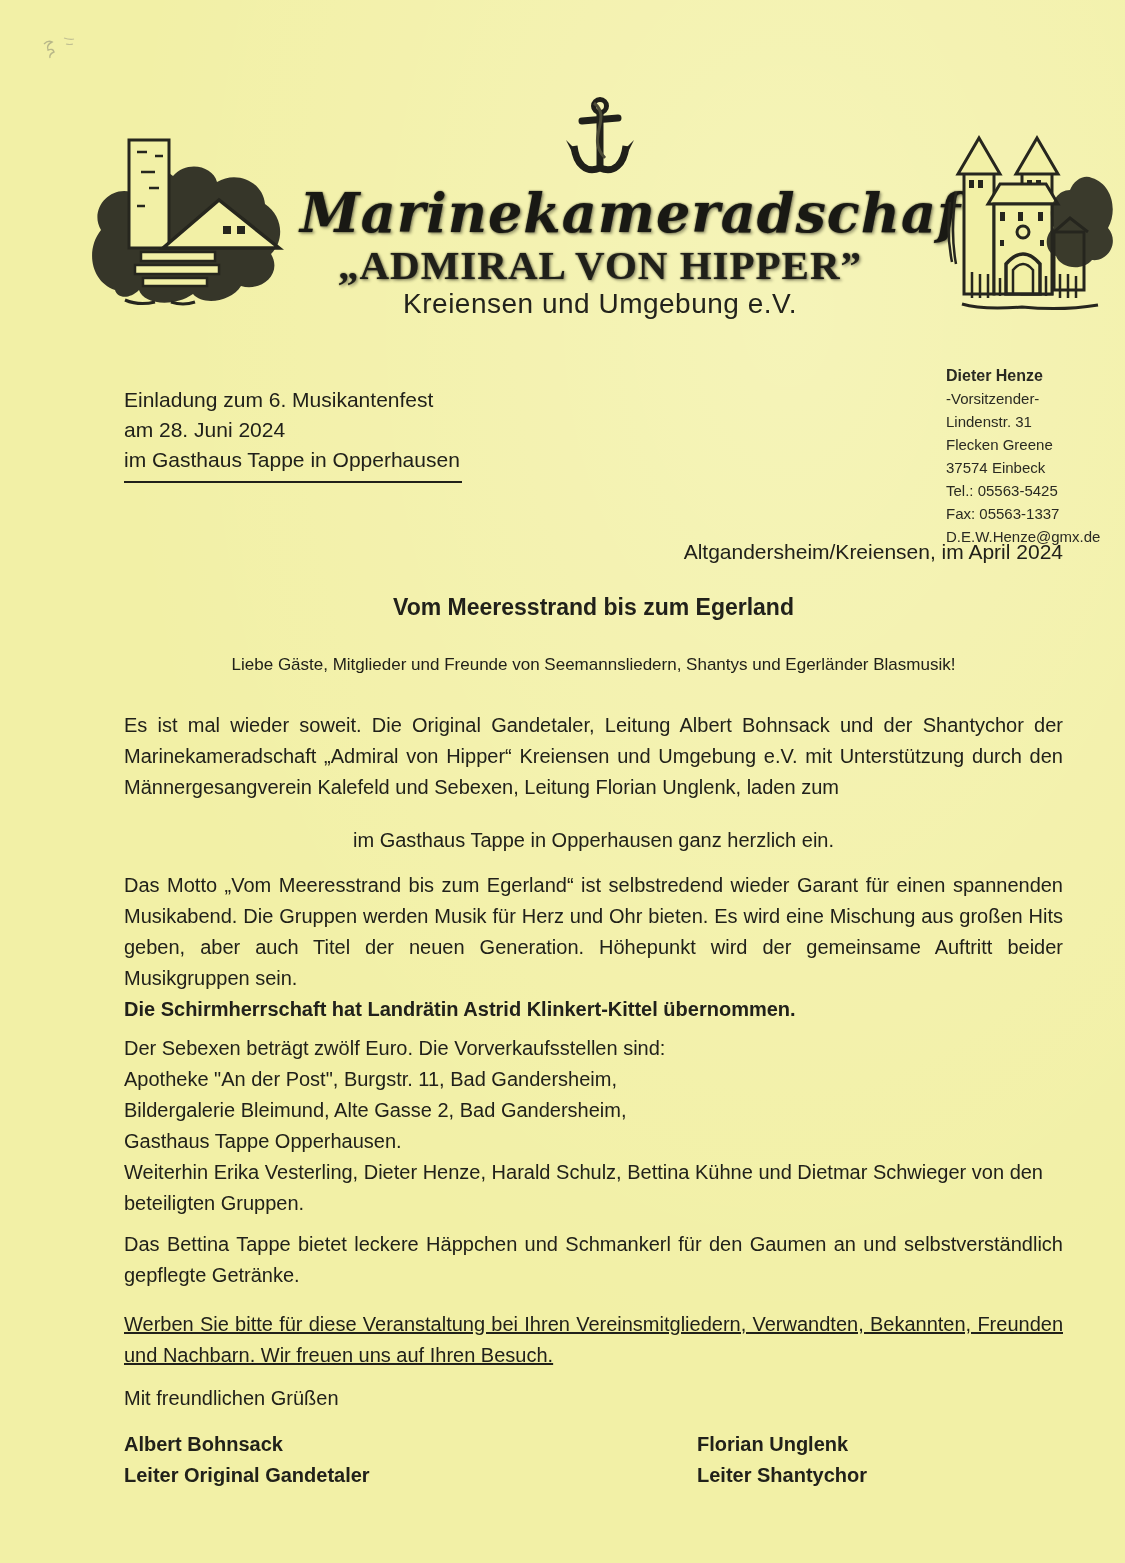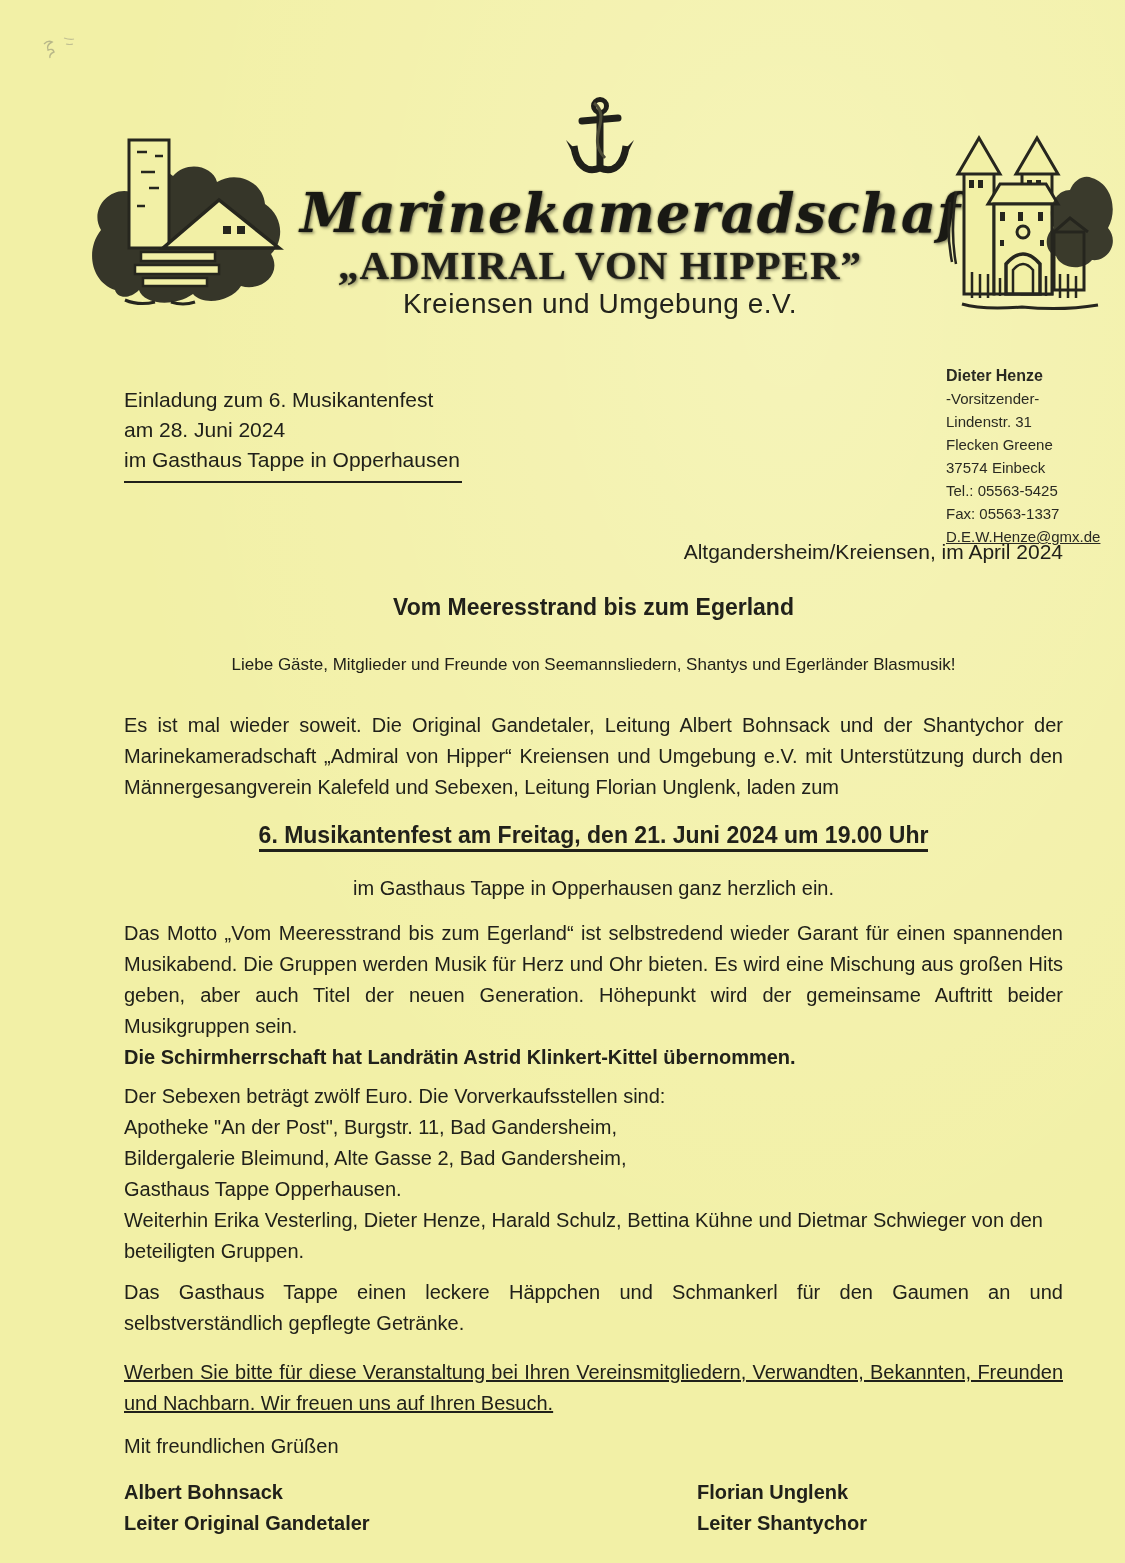--- a/index.html
+++ b/index.html
@@ -70,21 +70,21 @@
     width: 338px;
     border-top: 2px solid #21211a;
   }
   .contact-block {
     position: absolute; left: 822px; top: 24px; width: 175px;
     font-size: 15px; line-height: 23px;
     color: #2a2a22;
     white-space: nowrap;
   }
   .contact-name { font-weight: bold; font-size: 16px; }
-  .contact-email { text-decoration: underline; }
+  .contact-email { }
   .dateline { text-align: right; font-size: 21px; }
   .doc-title {
     margin-top: 26px;
     text-align: center;
     font-weight: bold;
     font-size: 23px;
     line-height: 28px;
   }
   .greeting { margin-top: 28px; text-align: center; font-size: 17px; }
   .para { margin-top: 30px; text-align: justify; }
@@ -200,40 +200,37 @@
     </div>
 
     <div class="dateline">Altgandersheim/Kreiensen, im April 2024</div>
 
     <div class="doc-title">Vom Meeresstrand bis zum Egerland</div>
 
     <div class="greeting">Liebe Gäste, Mitglieder und Freunde von Seemannsliedern, Shantys und Egerländer Blasmusik!</div>
 
     <div class="para">Es ist mal wieder soweit. Die Original Gandetaler, Leitung Albert Bohnsack und der Shantychor der Marinekameradschaft „Admiral von Hipper“ Kreiensen und Umgebung e.V. mit Unterstützung durch den Männergesangverein Kalefeld und Sebexen, Leitung Florian Unglenk, laden zum</div>
 
-    <div class="event-headline">
-      <span>6. Musikantenfest am Freitag, den 21. Juni 2024 um 19.00 Uhr</span>
-    </div>
 
     <div class="event-sub">im Gasthaus Tappe in Opperhausen ganz herzlich ein.</div>
 
     <div class="para-motto">
       <span>Das Motto „Vom Meeresstrand bis zum Egerland“ ist selbstredend wieder Garant für einen spannenden Musikabend. Die Gruppen werden Musik für Herz und Ohr bieten. Es wird eine Mischung aus großen Hits geben, aber auch Titel der neuen Generation. Höhepunkt wird der gemeinsame Auftritt beider Musikgruppen sein.</span>
       <div class="patronage">Die Schirmherrschaft hat Landrätin Astrid Klinkert-Kittel übernommen.</div>
     </div>
 
     <div class="tickets">
       <div>Der Sebexen beträgt zwölf Euro. Die Vorverkaufsstellen sind:</div>
       <div>Apotheke "An der Post", Burgstr. 11, Bad Gandersheim,</div>
       <div>Bildergalerie Bleimund, Alte Gasse 2, Bad Gandersheim,</div>
       <div>Gasthaus Tappe Opperhausen.</div>
       <div>Weiterhin  Erika Vesterling, Dieter Henze, Harald Schulz, Bettina Kühne und Dietmar Schwieger von den beteiligten Gruppen.</div>
     </div>
 
-    <div class="para para-catering">Das Gasthaus Tappe einen leckere Häppchen und Schmankerl für den Gaumen an und selbstverständlich gepflegte Getränke.</div>
+    <div class="para para-catering">Das Bettina Tappe bietet leckere Häppchen und Schmankerl für den Gaumen an und selbstverständlich gepflegte Getränke.</div>
 
     <div class="para para-promote">Werben Sie bitte für diese Veranstaltung bei Ihren Vereinsmitgliedern, Verwandten, Bekannten, Freunden und Nachbarn. Wir freuen uns auf Ihren Besuch.</div>
 
     <div class="closing">Mit freundlichen Grüßen</div>
 
     <div class="signatures">
       <div>
         <div>Albert Bohnsack</div>
         <div>Leiter Original Gandetaler</div>
       </div>

